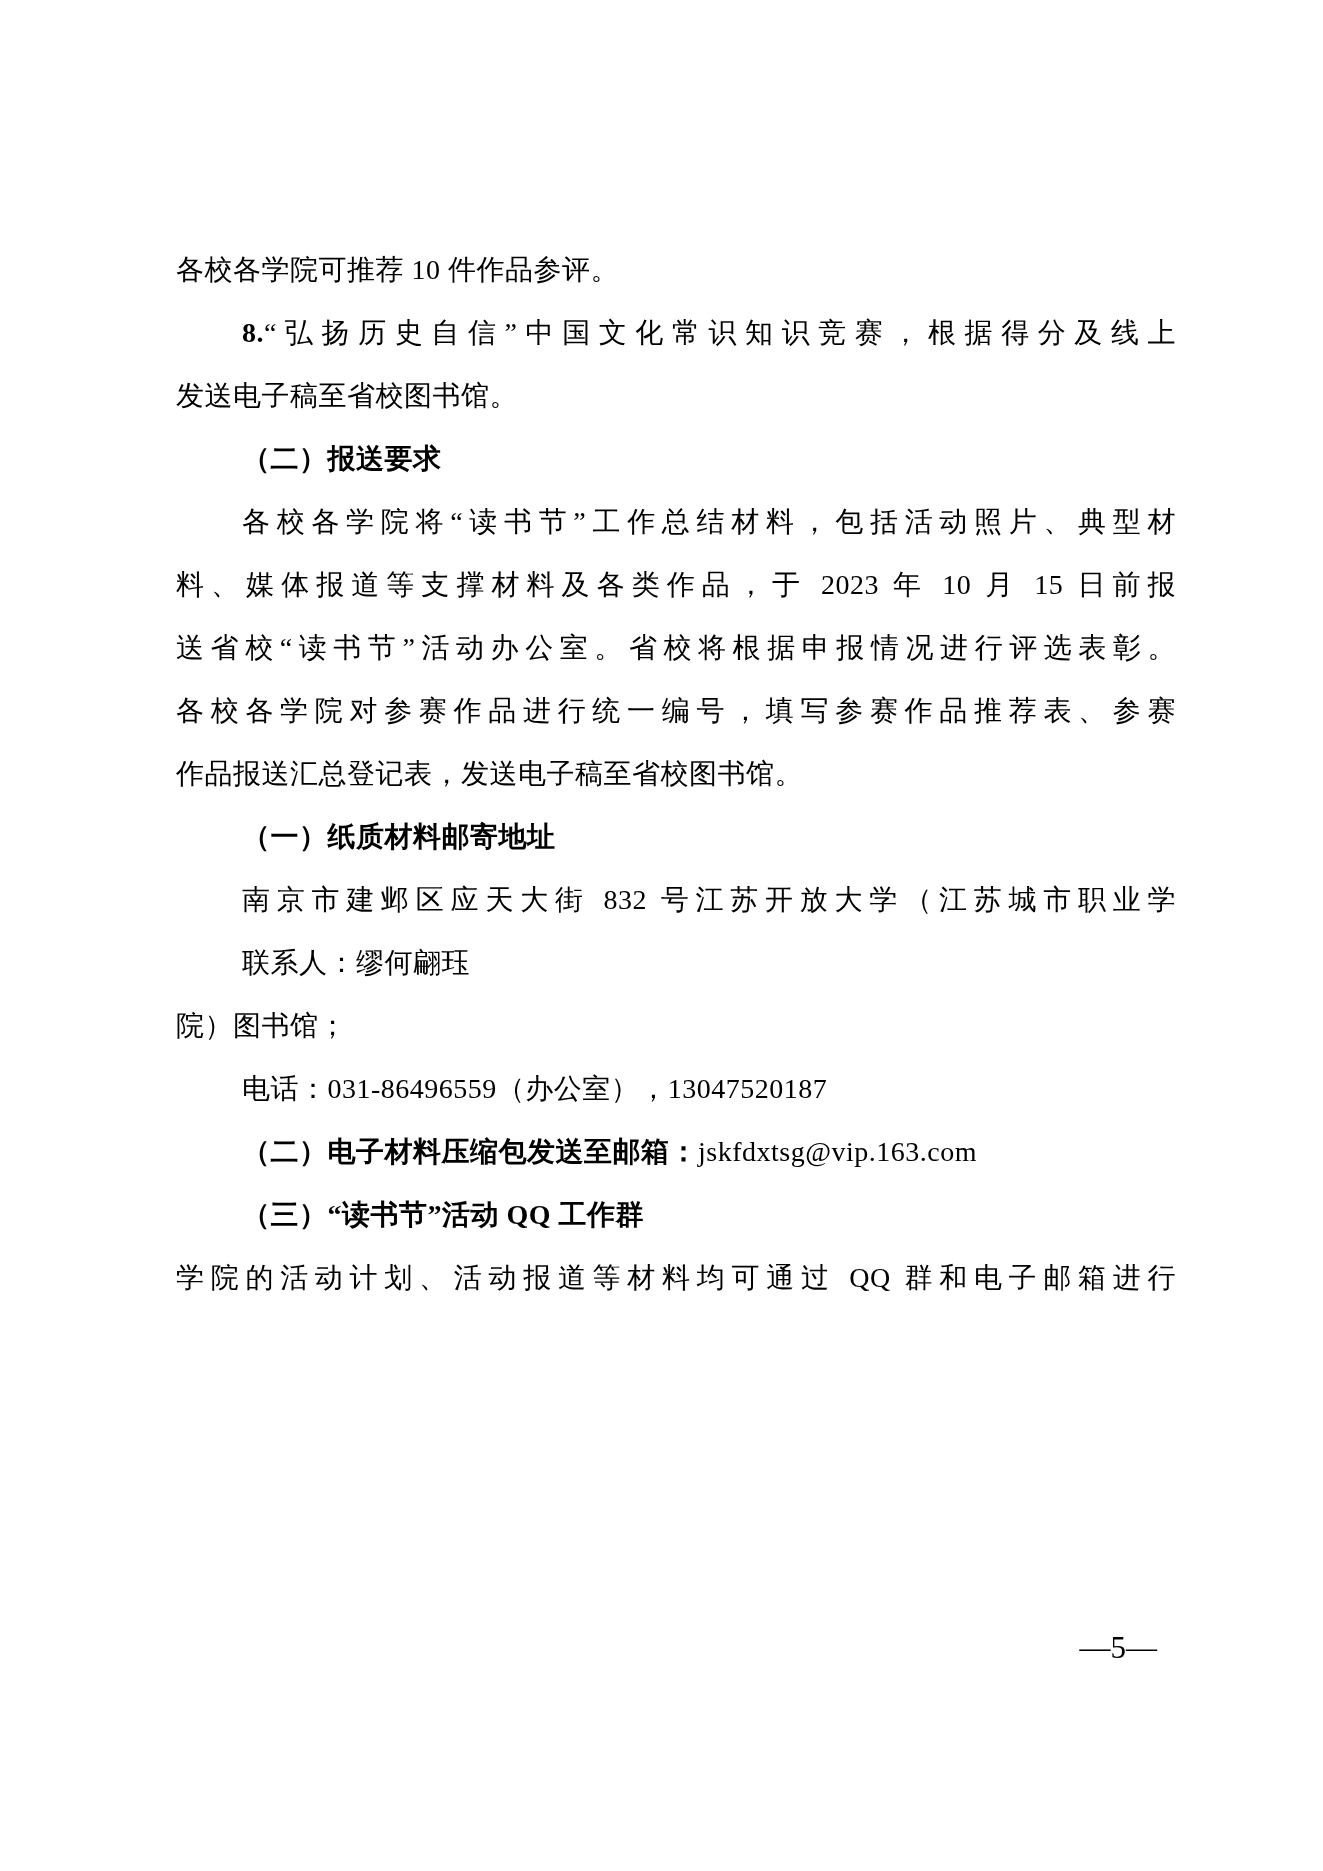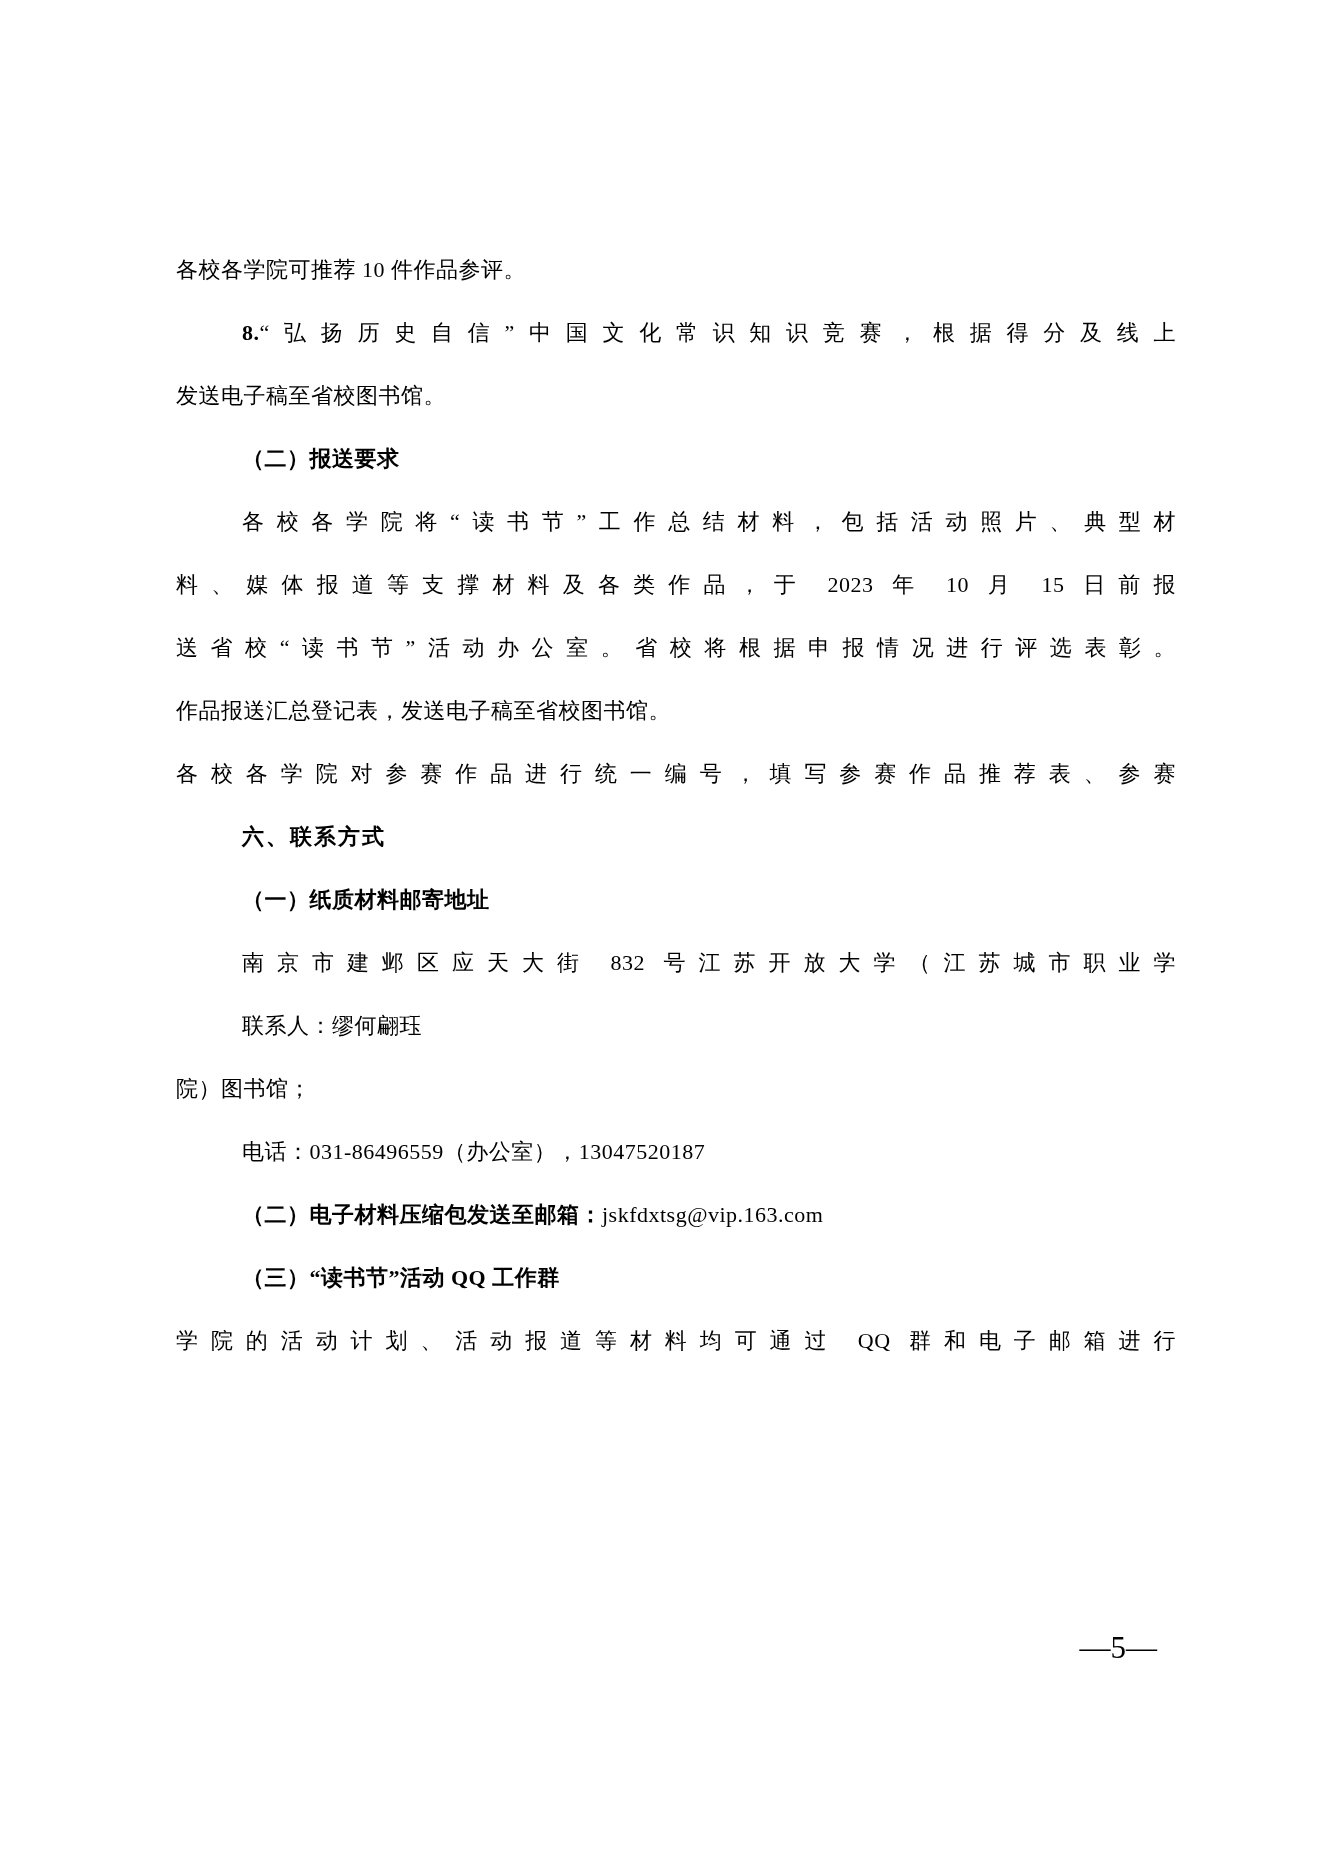--- a/index.html
+++ b/index.html
@@ -16,21 +16,21 @@
     font-family: "Liberation Serif", "DejaVu Serif", serif;
     overflow: hidden;
   }
   .content {
     position: absolute;
     left: 176px;
     top: 238px;
     width: 1000px;
   }
   .line {
-    font-size: 22px;
+    font-size: 28px;
     line-height: 63px;
     height: 63px;
     letter-spacing: 0.5px;
     white-space: pre-wrap;
   }
   .indent { padding-left: 66px; }
   .justify {
     text-align: justify;
     text-align-last: justify;
   }
@@ -57,23 +57,22 @@
 
 <div class="page">
   <div class="content">
       <div class="line">各校各学院可推荐 10 件作品参评。</div>
       <div class="line indent justify"><span class="seg-bold">8.</span><span>“弘扬历史自信”中国文化常识知识竞赛，根据得分及线上</span></div>
       <div class="line">发送电子稿至省校图书馆。</div>
       <div class="line st-kai indent">（二）报送要求</div>
       <div class="line indent justify">各校各学院将“读书节”工作总结材料，包括活动照片、典型材</div>
       <div class="line justify">料、媒体报道等支撑材料及各类作品，于 2023 年 10 月 15 日前报</div>
       <div class="line justify">送省校“读书节”活动办公室。省校将根据申报情况进行评选表彰。</div>
+      <div class="line justify">各校各学院对参赛作品进行统一编号，填写参赛作品推荐表、参赛</div>
       <div class="line">作品报送汇总登记表，发送电子稿至省校图书馆。</div>
-      <div class="line justify">各校各学院对参赛作品进行统一编号，填写参赛作品推荐表、参赛</div>
-      <div class="line st-hei indent">六、联系方式</div>
       <div class="line st-kai indent">（一）纸质材料邮寄地址</div>
       <div class="line indent justify">南京市建邺区应天大街 832 号江苏开放大学（江苏城市职业学</div>
       <div class="line indent">联系人：缪何翩珏</div>
       <div class="line">院）图书馆；</div>
       <div class="line indent">电话：031-86496559（办公室），13047520187</div>
       <div class="line indent"><span class="seg-bold">（二）电子材料压缩包发送至邮箱：</span><span>jskfdxtsg@vip.163.com</span></div>
       <div class="line st-kai indent">（三）“读书节”活动 QQ 工作群</div>
       <div class="line justify">学院的活动计划、活动报道等材料均可通过 QQ 群和电子邮箱进行</div>
     </div>
   <div class="page-number">—5—</div>

